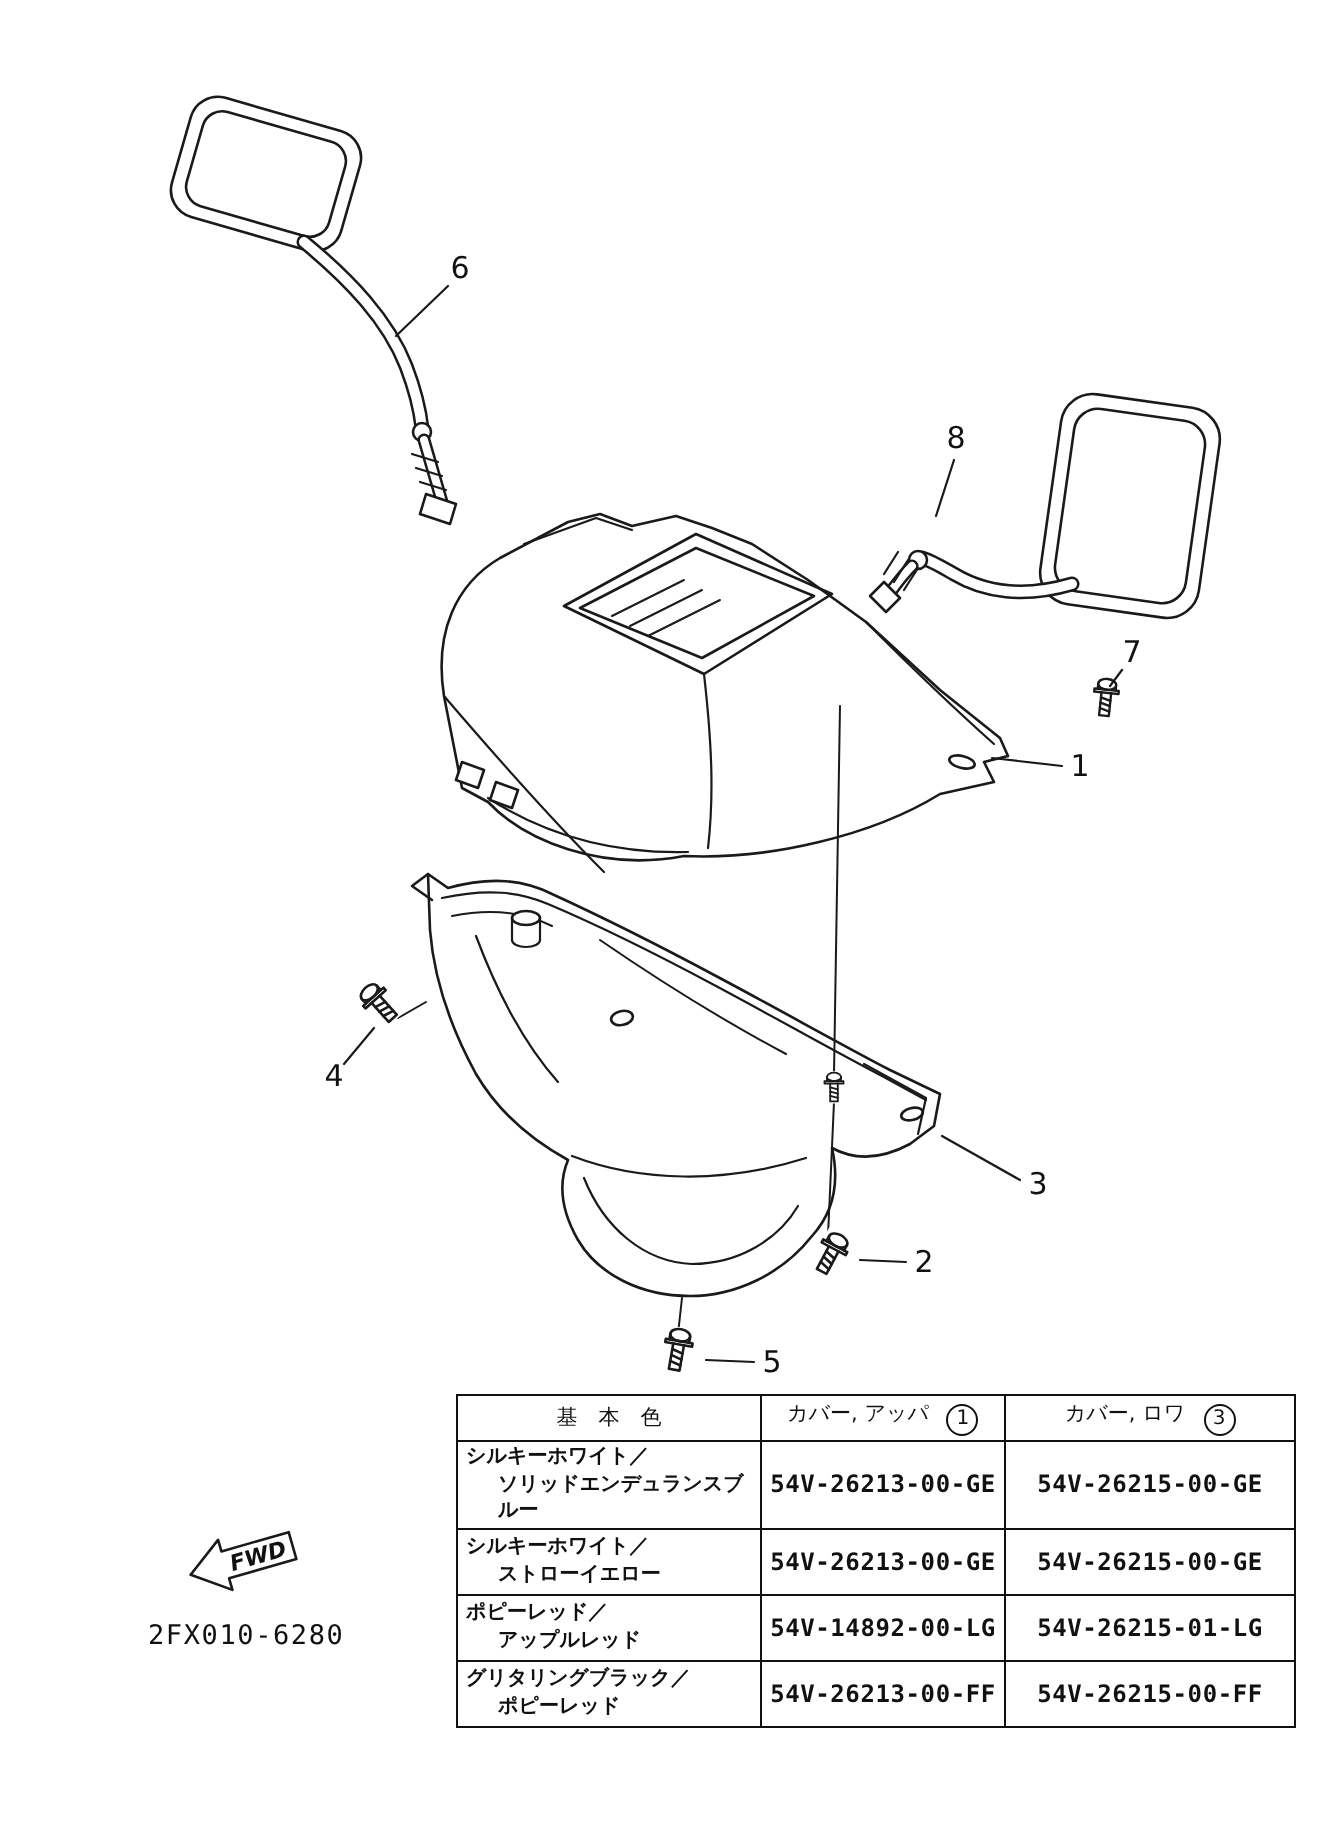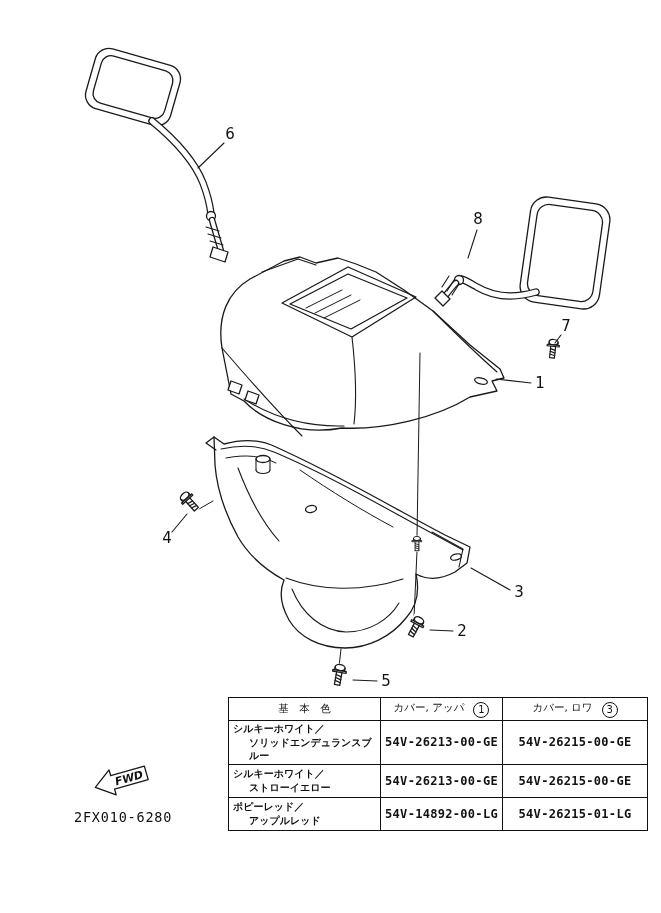--- a/index.html
+++ b/index.html
@@ -177,16 +177,24 @@
         <td class="pn-cell">54V-26215-00-GE</td>
       </tr>
       <tr>
         <td class="color-cell">
           <div>ポピーレッド／</div>
           <div class="color-line2">アップルレッド</div>
         </td>
         <td class="pn-cell">54V-14892-00-LG</td>
         <td class="pn-cell">54V-26215-01-LG</td>
       </tr>
+      <tr>
+        <td class="color-cell">
+          <div>グリタリングブラック／</div>
+          <div class="color-line2">ポピーレッド</div>
+        </td>
+        <td class="pn-cell">54V-26213-00-FF</td>
+        <td class="pn-cell">54V-26215-00-FF</td>
+      </tr>
     </tbody>
   </table>
 
 </div>
 
 </body></html>

